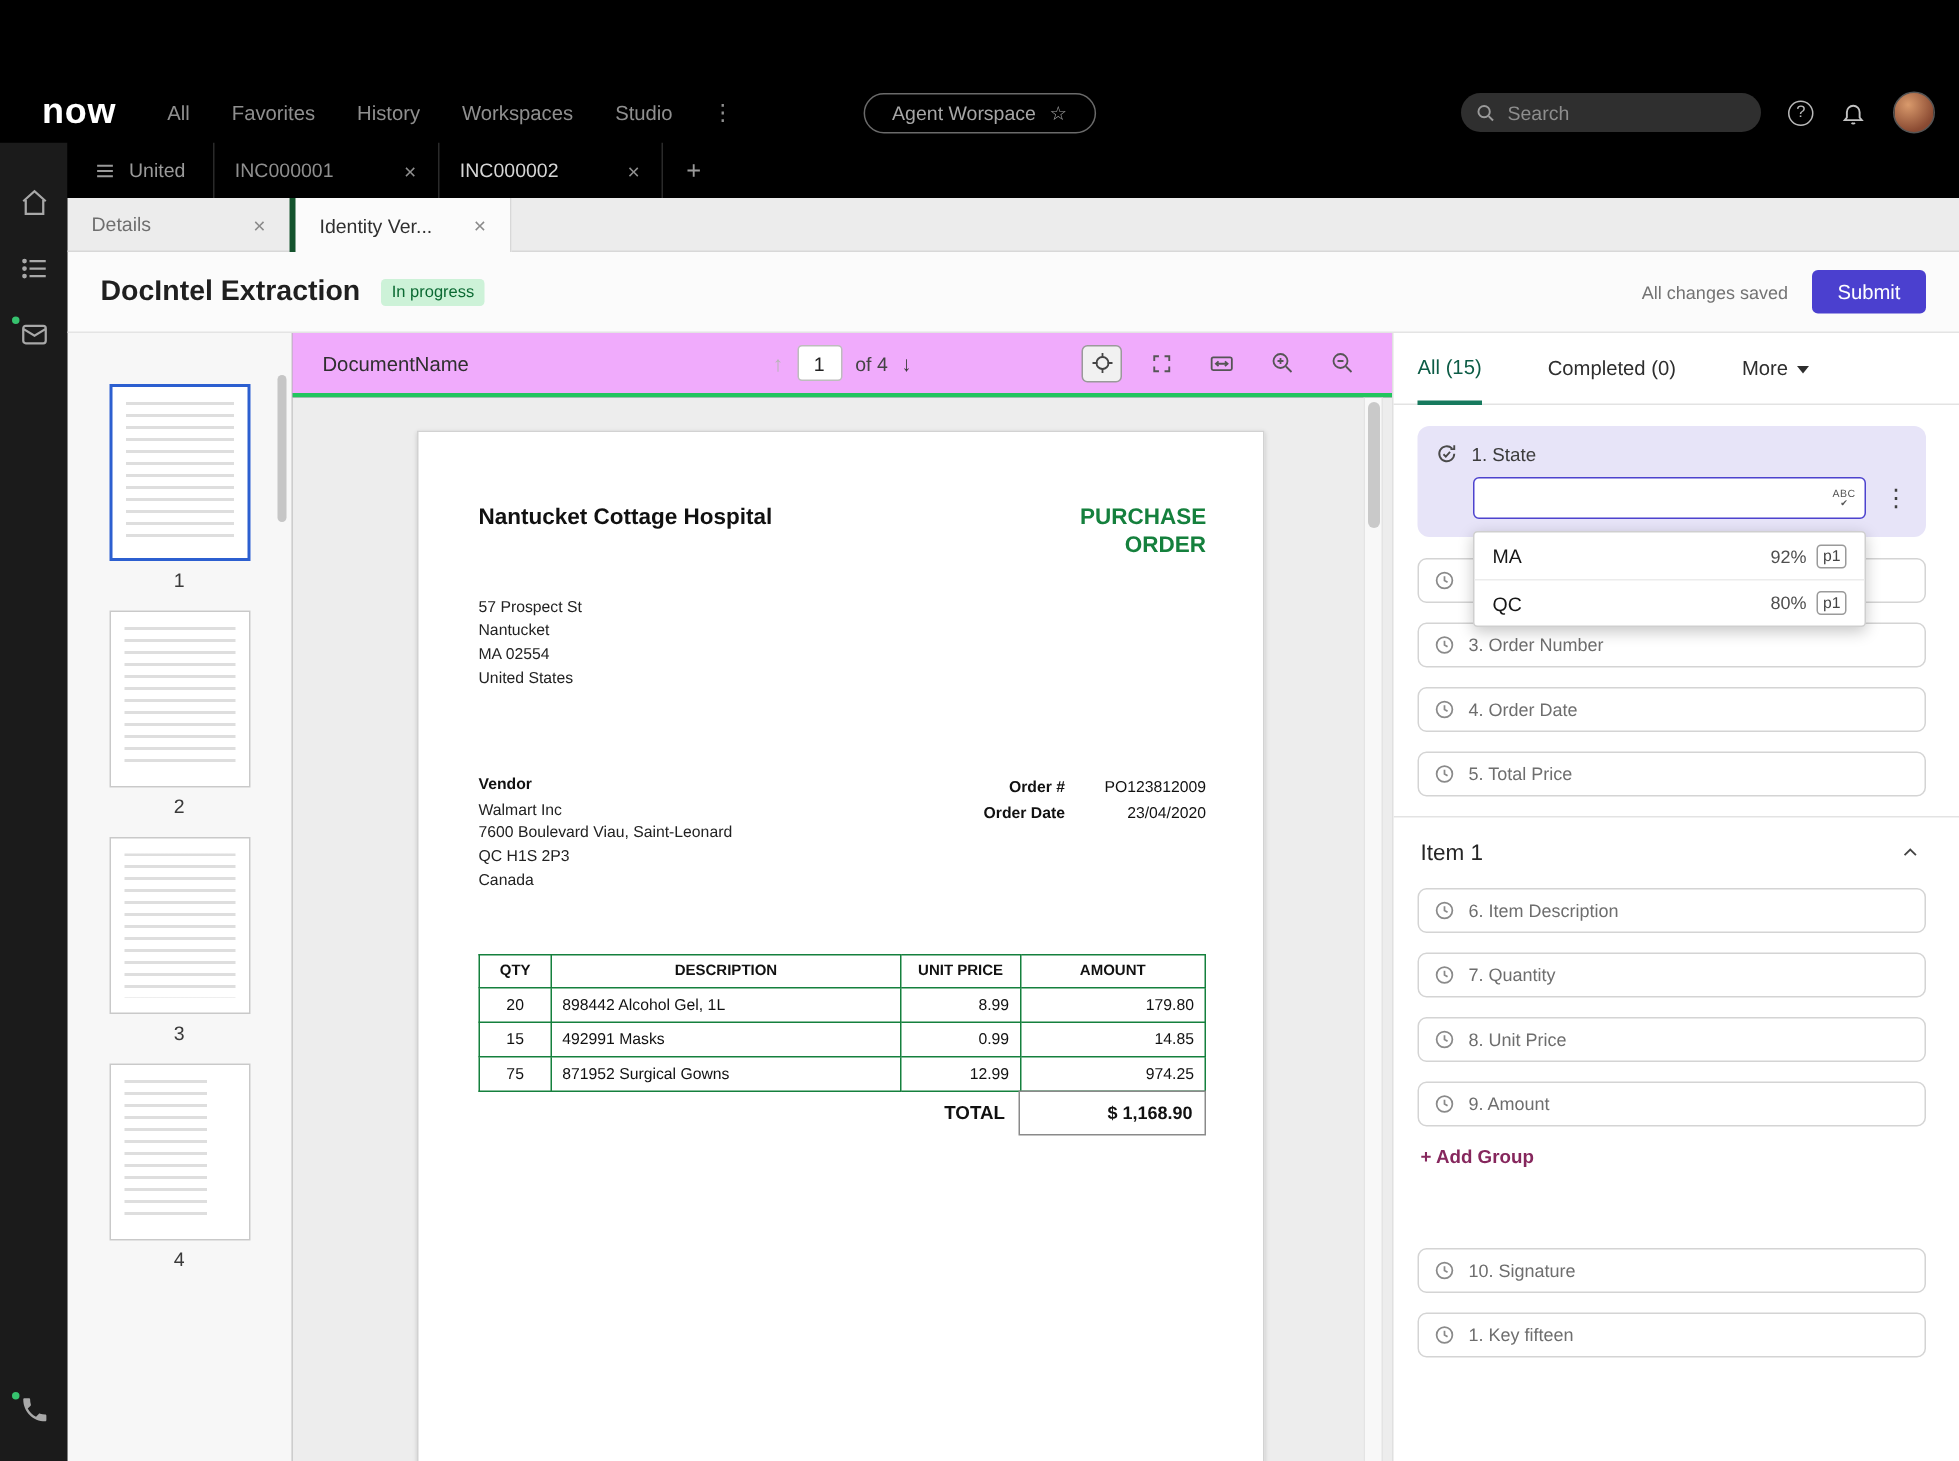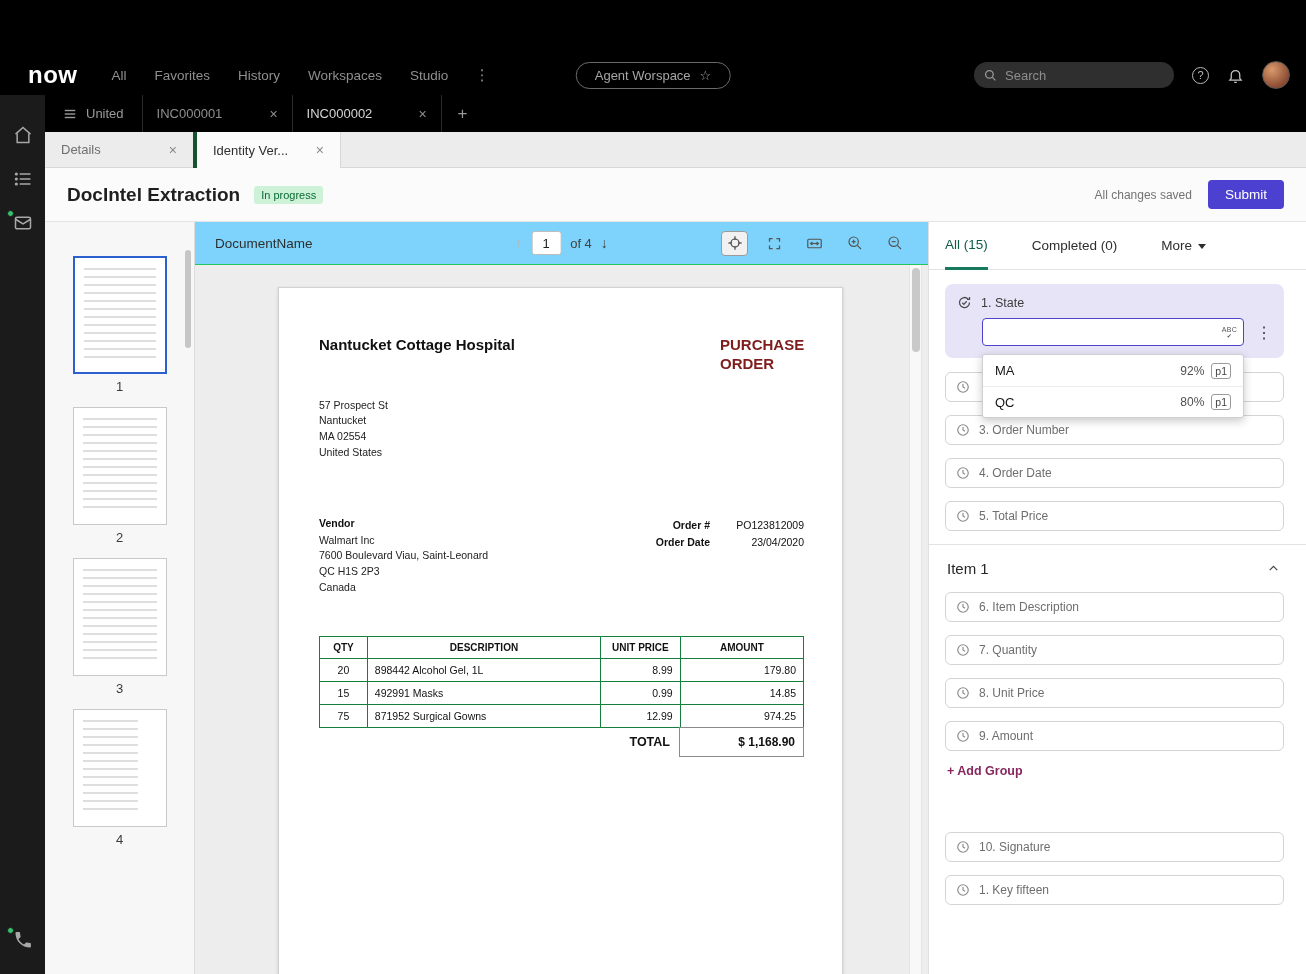--- a/index.html
+++ b/index.html
@@ -86,40 +86,40 @@
   .thumb.sel { border:2px solid #2c5fd0; }
   .t-lines { position:absolute; left:9px; right:9px; top:10px; bottom:10px;
     background:repeating-linear-gradient(#dedede 0 2px, transparent 2px 8px); }
   .t-lines.short { right:28px; }
   .thumb-num { font-size:13px; color:#3a3a3a; margin-top:5px; }
   .thumbs-scrollbar { position:absolute; right:3px; top:28px; width:6px; height:98px;
     background:#c6c6c6; border-radius:3px; }
 
   
   .viewer { flex:1; display:flex; flex-direction:column; min-width:0; }
-  .viewer-toolbar { height:43px; background:#7dd3fc; border-bottom:1px solid #22c55e;
+  .viewer-toolbar { height:43px; background:#f0abfc; border-bottom:3px solid #22c55e;
     display:flex; align-items:center; padding:0 20px; position:relative; flex:0 0 auto;gap:12px; }
   .doc-name { font-size:13.5px; color:#2f2f2f; }
   .pager { position:absolute; left:50%; transform:translateX(-50%); display:flex;
     align-items:center; gap:9px; font-size:13px; color:#444; }
   .arr-up { color:#b5b5b5; font-size:14px; } .arr-up::before { content:"↑"; }
   .arr-down { color:#3c3c3c; font-size:14px; } .arr-down::before { content:"↓"; }
   .page-input { width:30px; height:24px; border:1px solid #bdbdbd; border-radius:3px;
     text-align:center; font-size:13px; color:#222; font-family:inherit; }
   .tools { margin-left:auto; display:flex; align-items:center; gap:13px; }
   .tool { width:27px; height:25px; display:flex; align-items:center; justify-content:center; color:#555; }
   .tool.sel { border:1px solid #9a9a9a; border-radius:4px; background:#f1f1f1; }
 
   .canvas { flex:1; background:#ededed; position:relative; overflow:hidden; }
   .page { position:absolute; left:83px; top:22px; width:565px; height:780px;
     background:#fff; border:1px solid #d2d2d2; box-shadow:0 1px 3px rgba(0,0,0,.15);
     padding:48px 38px 0 40px; }
   .doc-head { display:flex; justify-content:space-between; }
   .company { font-size:15px; font-weight:bold; color:#111; }
-  .potype { font-size:15px; font-weight:bold; color:#7f1d1d; 
+  .potype { font-size:15px; font-weight:bold; color:#15803d; text-align:right;
     width:84px; line-height:1.25; }
   .addr { margin-top:24px; font-size:10.5px; color:#222; line-height:1.5; }
   .vendor-row { margin-top:56px; display:flex; justify-content:space-between; }
   .vendor-label { font-weight:bold; font-size:10.5px; color:#111; }
   .vendor-lines { font-size:10.5px; color:#222; line-height:1.5; margin-top:4px; }
   .order-info { font-size:10.5px; color:#111; padding-top:2px; }
   .oi-row { display:flex; justify-content:flex-end; gap:16px; margin-bottom:5px; }
   .oi-label { font-weight:bold; }
   .oi-value { width:78px; text-align:right; }
   .po-table { margin-top:40px; border-collapse:collapse; font-size:10.5px; color:#111; width:100%; }

